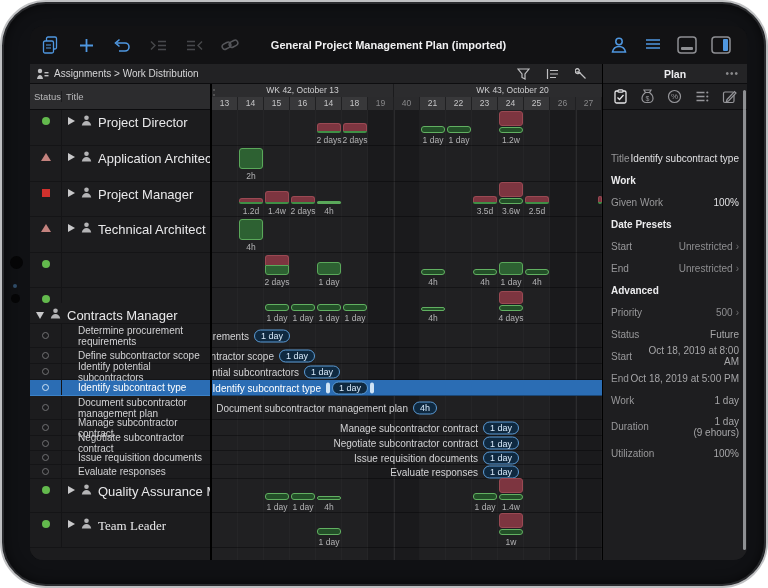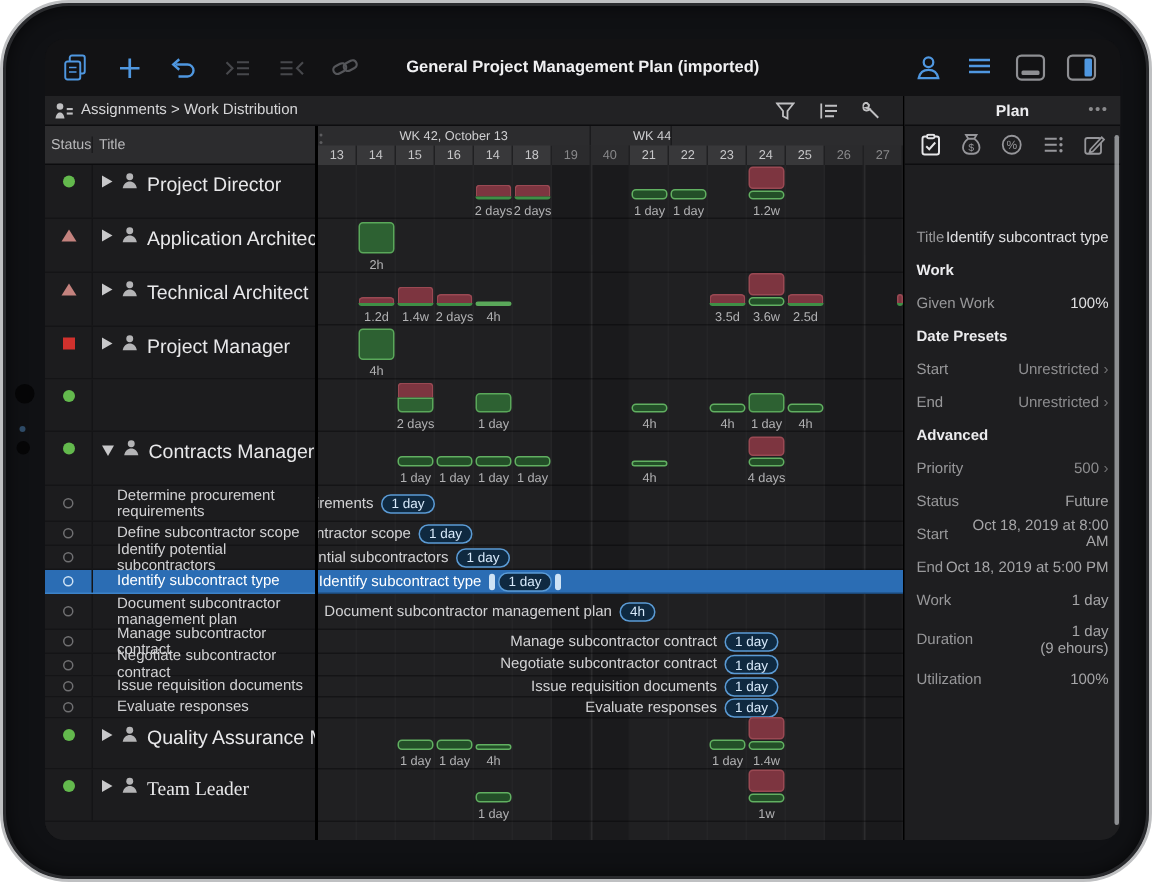--- a/index.html
+++ b/index.html
@@ -261,60 +261,60 @@
                     <svg width="11" height="11" viewBox="0 0 11 11">
                       <g fill="#b4b4b6">
                         <circle cx="5.5" cy="2.8" r="2.3"></circle>
                         <path d="M.8 10.5C1.3 7.5 3.2 6 5.5 6s4.2 1.5 4.7 4.5z"></path>
                       </g>
                     </svg>
                   </span>
                   <span class="res-name">Application Architect</span>
                 </div>
               </div>
+              <div class="lrow res" style="height: 35px;">
+                <div class="lr-status">
+                  <span class="st-sq"></span>
+                </div>
+                <div class="lr-main">
+                  <span class="disc col"></span>
+                  <span style="margin-right: 6px; flex: 0 0 auto;">
+                    <svg width="11" height="11" viewBox="0 0 11 11">
+                      <g fill="#b4b4b6">
+                        <circle cx="5.5" cy="2.8" r="2.3"></circle>
+                        <path d="M.8 10.5C1.3 7.5 3.2 6 5.5 6s4.2 1.5 4.7 4.5z"></path>
+                      </g>
+                    </svg>
+                  </span>
+                  <span class="res-name">Project Manager</span>
+                </div>
+              </div>
               <div class="lrow res" style="height: 36px;">
                 <div class="lr-status">
                   <span class="st-tri"></span>
                 </div>
                 <div class="lr-main">
                   <span class="disc col"></span>
                   <span style="margin-right: 6px; flex: 0 0 auto;">
                     <svg width="11" height="11" viewBox="0 0 11 11">
                       <g fill="#b4b4b6">
                         <circle cx="5.5" cy="2.8" r="2.3"></circle>
                         <path d="M.8 10.5C1.3 7.5 3.2 6 5.5 6s4.2 1.5 4.7 4.5z"></path>
                       </g>
                     </svg>
                   </span>
                   <span class="res-name">Technical Architect</span>
                 </div>
               </div>
               <div class="lrow res" style="height: 35px;">
                 <div class="lr-status">
-                  <span class="st-sq"></span>
-                </div>
-                <div class="lr-main">
-                  <span class="disc col"></span>
-                  <span style="margin-right: 6px; flex: 0 0 auto;">
-                    <svg width="11" height="11" viewBox="0 0 11 11">
-                      <g fill="#b4b4b6">
-                        <circle cx="5.5" cy="2.8" r="2.3"></circle>
-                        <path d="M.8 10.5C1.3 7.5 3.2 6 5.5 6s4.2 1.5 4.7 4.5z"></path>
-                      </g>
-                    </svg>
-                  </span>
-                  <span class="res-name">Project Manager</span>
-                </div>
-              </div>
-              <div class="lrow res" style="height: 35px;">
-                <div class="lr-status">
                   <span class="st-green"></span>
                 </div>
               </div>
-              <div class="lrow res" style="height: 36px;">
+              <div class="lrow res" style="height: 36px; flex-direction: column;">
                 <div class="lr-status">
                   <span class="st-green"></span>
                 </div>
                 <div class="lr-main">
                   <span class="disc exp"></span>
                   <span style="margin-right: 6px; flex: 0 0 auto;">
                     <svg width="11" height="11" viewBox="0 0 11 11">
                       <g fill="#b4b4b6">
                         <circle cx="5.5" cy="2.8" r="2.3"></circle>
                         <path d="M.8 10.5C1.3 7.5 3.2 6 5.5 6s4.2 1.5 4.7 4.5z"></path>
@@ -435,20 +435,21 @@
 
         <div class="chart-pane">
           <div class="chart-header">
             <div class="grip">
                 <i></i>
                 <i></i>
                 <i></i>
               </div>
             <div class="week-row" id="week-row">
                 <div class="week-cell" style="width: 182px;">WK 42, October 13</div>
+                <div class="week-cell" style="width: 182px;">WK 43, October 20</div>
                 <div class="week-cell" style="width: 26px;">WK 44,</div>
               </div>
             <div class="day-row" id="day-row">
                 <div class="day-cell">13</div>
                 <div class="day-cell">14</div>
                 <div class="day-cell">15</div>
                 <div class="day-cell">16</div>
                 <div class="day-cell">14</div>
                 <div class="day-cell">18</div>
                 <div class="day-cell we">19</div>

